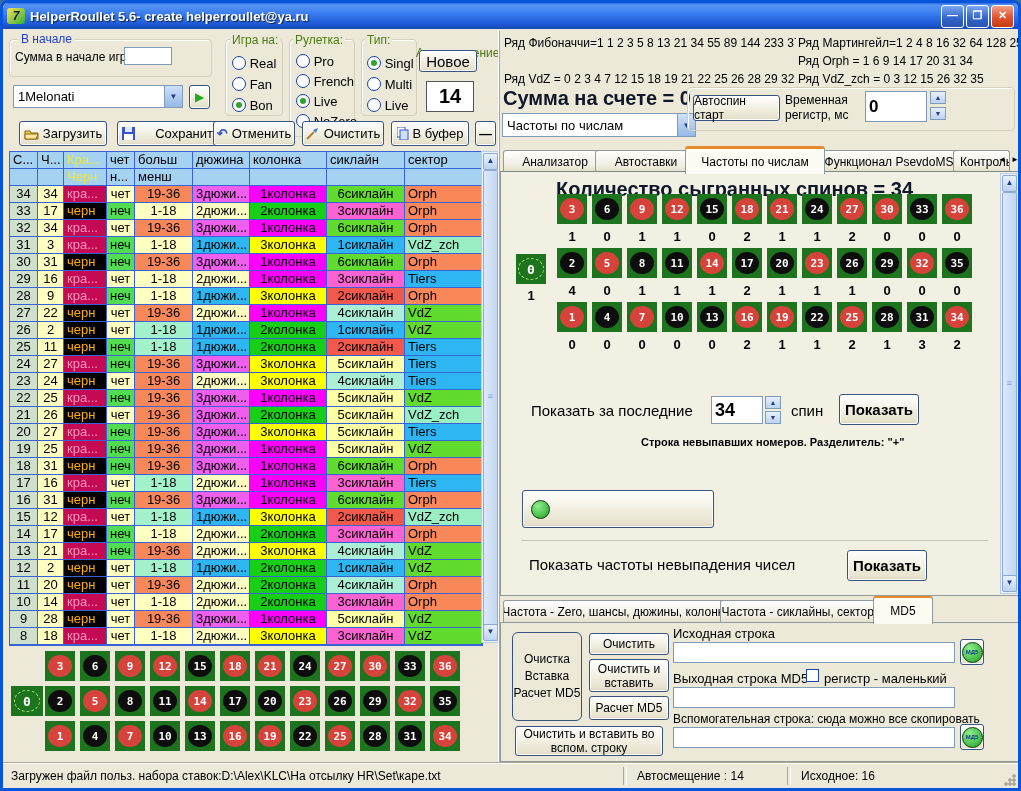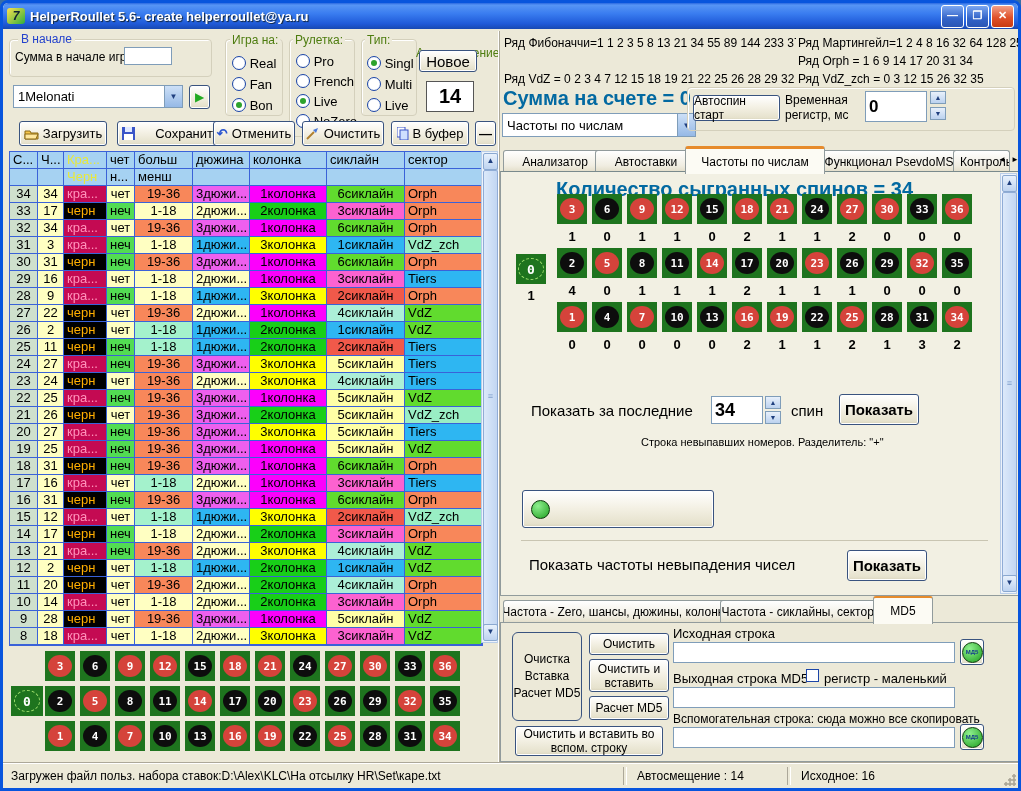--- a/index.html
+++ b/index.html
@@ -67,21 +67,21 @@
     background:linear-gradient(180deg,#fff,#f0ede1 70%,#e2ddc8);font-size:12px;display:flex;align-items:center;
     justify-content:center;padding:0 6px;white-space:nowrap;overflow:hidden;}
   .tab.active{top:143px;height:25px;background:#fcfbf4;border-top:3px solid var(--accent);font-weight:normal;z-index:3;}
   .tab2{position:absolute;height:22px;border:1px solid #919b9c;border-bottom:none;border-radius:3px 3px 0 0;
     background:linear-gradient(180deg,#fff,#f0ede1 70%,#e2ddc8);font-size:12px;display:flex;align-items:center;
     justify-content:center;padding:0 5px;white-space:nowrap;overflow:hidden;}
   .tab2.active{background:#fcfbf4;border-top:2px solid var(--accent);height:26px;z-index:3;}
   
   #freqpanel{left:497px;top:168px;width:519px;height:425px;background:#f2f0e3;
     border:1px solid #919b9c;border-top:1px solid #7a8a8c;z-index:2;}
-  .bigtitle{font-weight:bold;font-size:20px;color:#0369a1;white-space:nowrap;}
+  .bigtitle{font-weight:bold;font-size:20px;color:#0f172a;white-space:nowrap;}
   .mini-md5{width:24px;height:26px;}
   .md5ball{width:19px;height:19px;border-radius:50%;background:radial-gradient(circle at 35% 30%,#8ff08f,#1f9f1f);
     border:1px solid #0a3a0a;color:#143c8c;font:bold 6px "Liberation Sans",sans-serif;display:flex;align-items:center;justify-content:center;text-align:center;line-height:6px;}
   .greenball{width:17px;height:17px;border-radius:50%;background:radial-gradient(circle at 35% 30%,#8ff08f,#1f9f1f);border:1px solid #0a3a0a;}
   .chk{width:13px;height:13px;background:#fff;border:1px solid #1c45a8;display:inline-block;vertical-align:-2px;}
   
   #statusbar{left:0;right:0;bottom:0;height:25px;background:#ECE9D8;border-top:1px solid #fff;
     box-shadow:0 -1px 0 #aca899;display:flex;align-items:center;font-size:12px;color:#000;}
   .stsep{width:2px;align-self:stretch;margin:3px 0;border-left:1px solid #aca899;border-right:1px solid #fff;}
   .grip{position:absolute;right:2px;bottom:2px;width:12px;height:12px;
@@ -766,21 +766,21 @@
         </div>
       </div>
 
     <div class="abs" style="left:30px;top:230px;font-size:15px;">Показать за последние</div>
     <input class="abs txt" style="left: 210px; top: 224px; width: 52px; height: 28px; font-size: 18px; font-weight: bold;" value="34">
     <div class="abs spinb" style="left:264px;top:224px;">▲</div>
     <div class="abs spinb" style="left:264px;top:239px;">▼</div>
     <div class="abs" style="left:290px;top:230px;font-size:15px;">спин</div>
     <div class="abs xp-btn bold" style="left:338px;top:222px;width:80px;height:31px;font-size:15px;">Показать</div>
 
-    <div class="abs" style="left:140px;top:264px;font-size:11px;">Строка невыпавших номеров. Разделитель: "+"</div>
+    <div class="abs" style="left:140px;top:264px;font-size:11px;font-weight:bold;">Строка невыпавших номеров. Разделитель: "+"</div>
 
     <div class="abs xp-btn bold" style="left:21px;top:318px;width:192px;height:38px;font-size:13px;text-align:center;padding:0 8px 0 30px;line-height:15px;">
       <span class="greenball" style="position:absolute;left:8px;"></span>
     </div>
 
     <div class="abs" style="left:20px;top:368px;right:30px;border-top:1px solid #c9c5b2;"></div>
 
     <div class="abs" style="left:28px;top:384px;font-size:15px;">Показать частоты невыпадения чисел</div>
     <div class="abs xp-btn bold" style="left:346px;top:378px;width:80px;height:31px;font-size:15px;">Показать</div>
 

